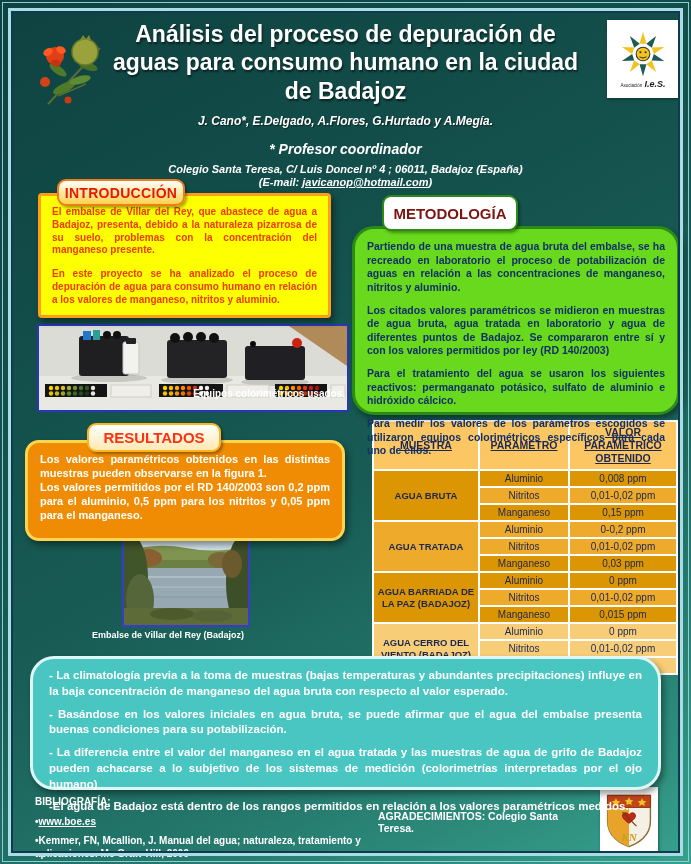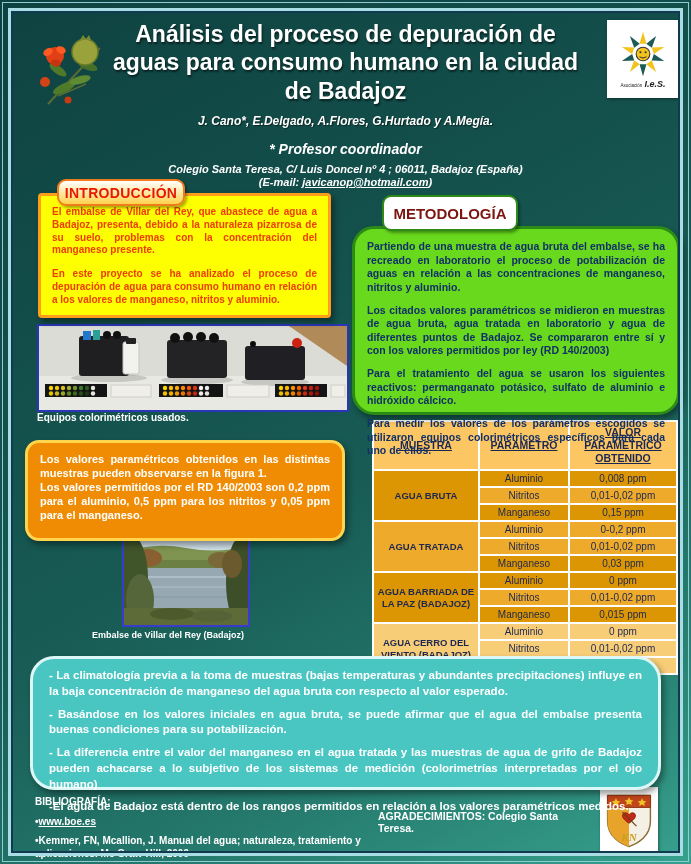--- a/index.html
+++ b/index.html
@@ -51,21 +51,21 @@
   .res-panel{left:25px;top:440px;width:320px;height:101px;background:#f08c04;border:3px solid #ffd54d;
     border-radius:14px;padding:9px 12px;color:#fff;font-size:11px;font-weight:bold;line-height:1.28;}
   .res-panel p + p{}
   .conc-panel{left:30px;top:656px;width:631px;height:134px;background:#49c6c2;border:3px solid #ddf6f6;
     border-radius:24px;padding:9px 16px;color:#fff;font-size:11.5px;font-weight:bold;line-height:1.37;}
   .conc-panel p + p{margin-top:7px;}
 
   
   .equip-photo{position:absolute;left:37px;top:324px;width:308px;height:84px;margin:0;z-index:2;
     border:2px solid #2a35b8;box-sizing:content-box;}
-  .equip-caption{position:absolute;left:37px;top:412px;width:308px;text-align:left;color:#fff;
+  .equip-caption{position:absolute;left:37px;top:388px;width:308px;text-align:right;color:#fff;
     font-size:10px;font-weight:bold;z-index:2;}
   .res-photo{position:absolute;left:122px;top:528px;width:124px;height:95px;margin:0;z-index:2;
     border:2px solid #3a3acc;box-sizing:content-box;}
   .res-photo-caption{position:absolute;left:68px;top:630px;width:200px;text-align:center;color:#fff;
     font-size:9px;font-weight:bold;z-index:2;}
 
   
   .table-wrap{position:absolute;left:372px;top:420px;width:304px;z-index:2;}
   .table-wrap table{border-collapse:collapse;width:100%;table-layout:fixed;}
   .table-wrap th,.table-wrap td{border:2px solid #fff;color:#1c2752;}
@@ -243,20 +243,23 @@
           <circle cx="260" cy="67.5" r="2.2" fill="#dc5400"></circle>
         <circle cx="266" cy="67.5" r="2.2" fill="#c42c10"></circle>
           <circle cx="272" cy="67.5" r="2.2" fill="#a81a0a"></circle>
         <circle cx="278" cy="67.5" r="2.2" fill="#8a1006"></circle>
         <rect x="292" y="59" width="14" height="12" fill="#efeee8" stroke="#d0d0c6"></rect>
       </g>
     </svg>
   </figure>
   <div class="equip-caption">Equipos colorimétricos usados.</div>
 
+  <div class="badge res-badge">
+    <span>RESULTADOS</span>
+  </div>
   <section class="panel res-panel">
     <p>Los valores paramétricos obtenidos en las distintas muestras pueden observarse en la figura 1.</p>
     <p>Los valores permitidos por el RD 140/2003 son 0,2 ppm para el aluminio, 0,5 ppm para los nitritos y 0,05 ppm para el manganeso.</p>
   </section>
 
   <div class="table-wrap">
     <table>
       <colgroup>
           <col class="col-sample">
           <col class="col-param">

